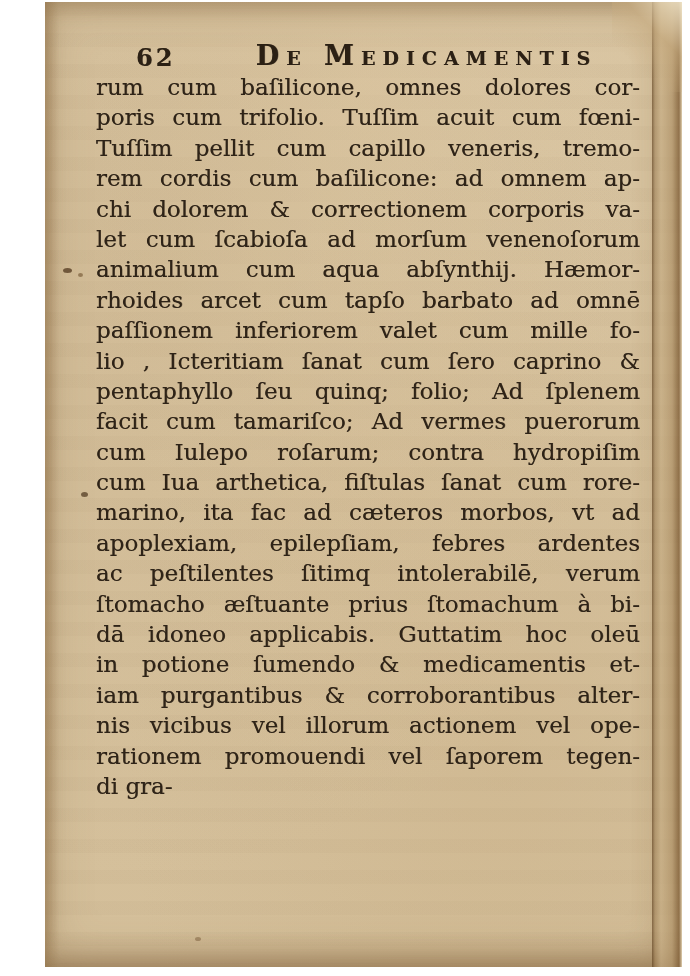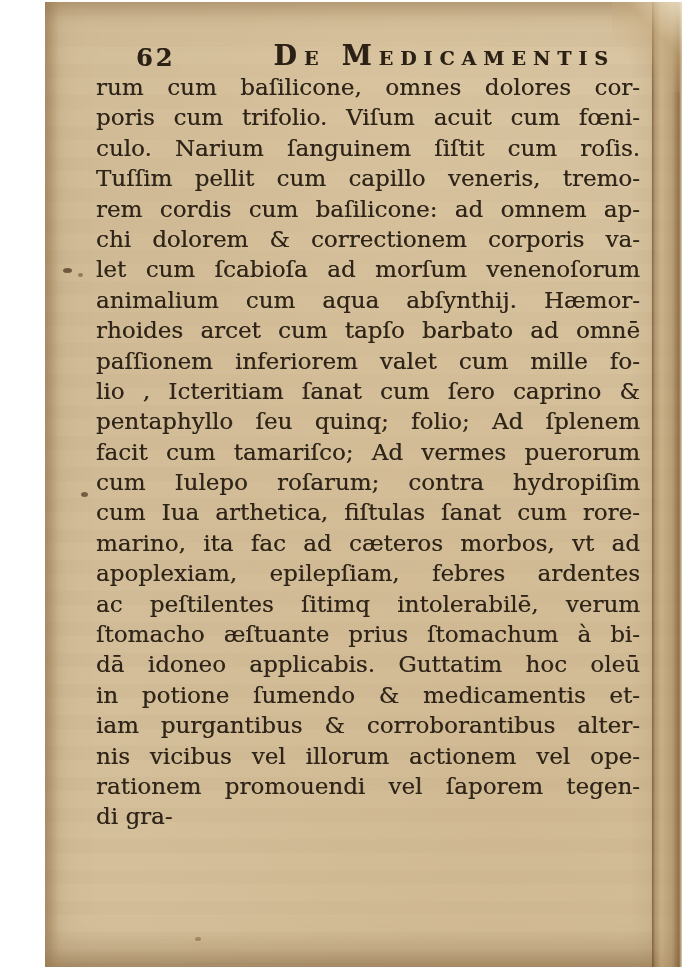--- a/index.html
+++ b/index.html
@@ -89,23 +89,23 @@
     left: 40px;
     top: 3px;
     font-size: 24px;
     letter-spacing: 3px;
     font-weight: bold;
     text-shadow: 0.4px 0.4px 0.5px rgba(43,32,20,0.55);
   }
   .running-title {
     position: absolute;
     left: 130px;
-    right: 26px;
+    right: 14px;
     top: 0;
-    text-align: right;
+    text-align: center;
     font-variant: small-caps;
     font-size: 27px;
     letter-spacing: 7px;
     font-weight: bold;
     text-shadow: 0.4px 0.4px 0.6px rgba(43,32,20,0.5);
     white-space: nowrap;
   }
   .body-text {
     position: absolute;
     left: 51px;
@@ -140,22 +140,21 @@
     <div class="speck s3"></div>
     <div class="speck s4"></div>
 
     <div class="header-row">
       <span class="page-number">62</span>
       <span class="running-title">De Medicamentis</span>
     </div>
 
     <div class="body-text">
       <div class="body-line">rum cum baſilicone, omnes dolores cor-</div>
-      <div class="body-line">poris cum trifolio. Viſum acuit cum fœni-</div>
-      <div class="body-line">culo. Narium ſanguinem ſiſtit cum roſis.</div>
+      <div class="body-line">poris cum trifolio. Tuſſim acuit cum fœni-</div>
       <div class="body-line">Tuſſim pellit cum capillo veneris, tremo-</div>
       <div class="body-line">rem cordis cum baſilicone: ad omnem ap-</div>
       <div class="body-line">chi dolorem &amp; correctionem corporis va-</div>
       <div class="body-line">let cum ſcabioſa ad morſum venenoſorum</div>
       <div class="body-line">animalium cum aqua abſynthij. Hæmor-</div>
       <div class="body-line">rhoides arcet cum tapſo barbato ad omnē</div>
       <div class="body-line">paſſionem inferiorem valet cum mille fo-</div>
       <div class="body-line">lio , Icteritiam ſanat cum ſero caprino &amp;</div>
       <div class="body-line">pentaphyllo ſeu quinq; folio; Ad ſplenem</div>
       <div class="body-line">facit cum tamariſco; Ad vermes puerorum</div>

